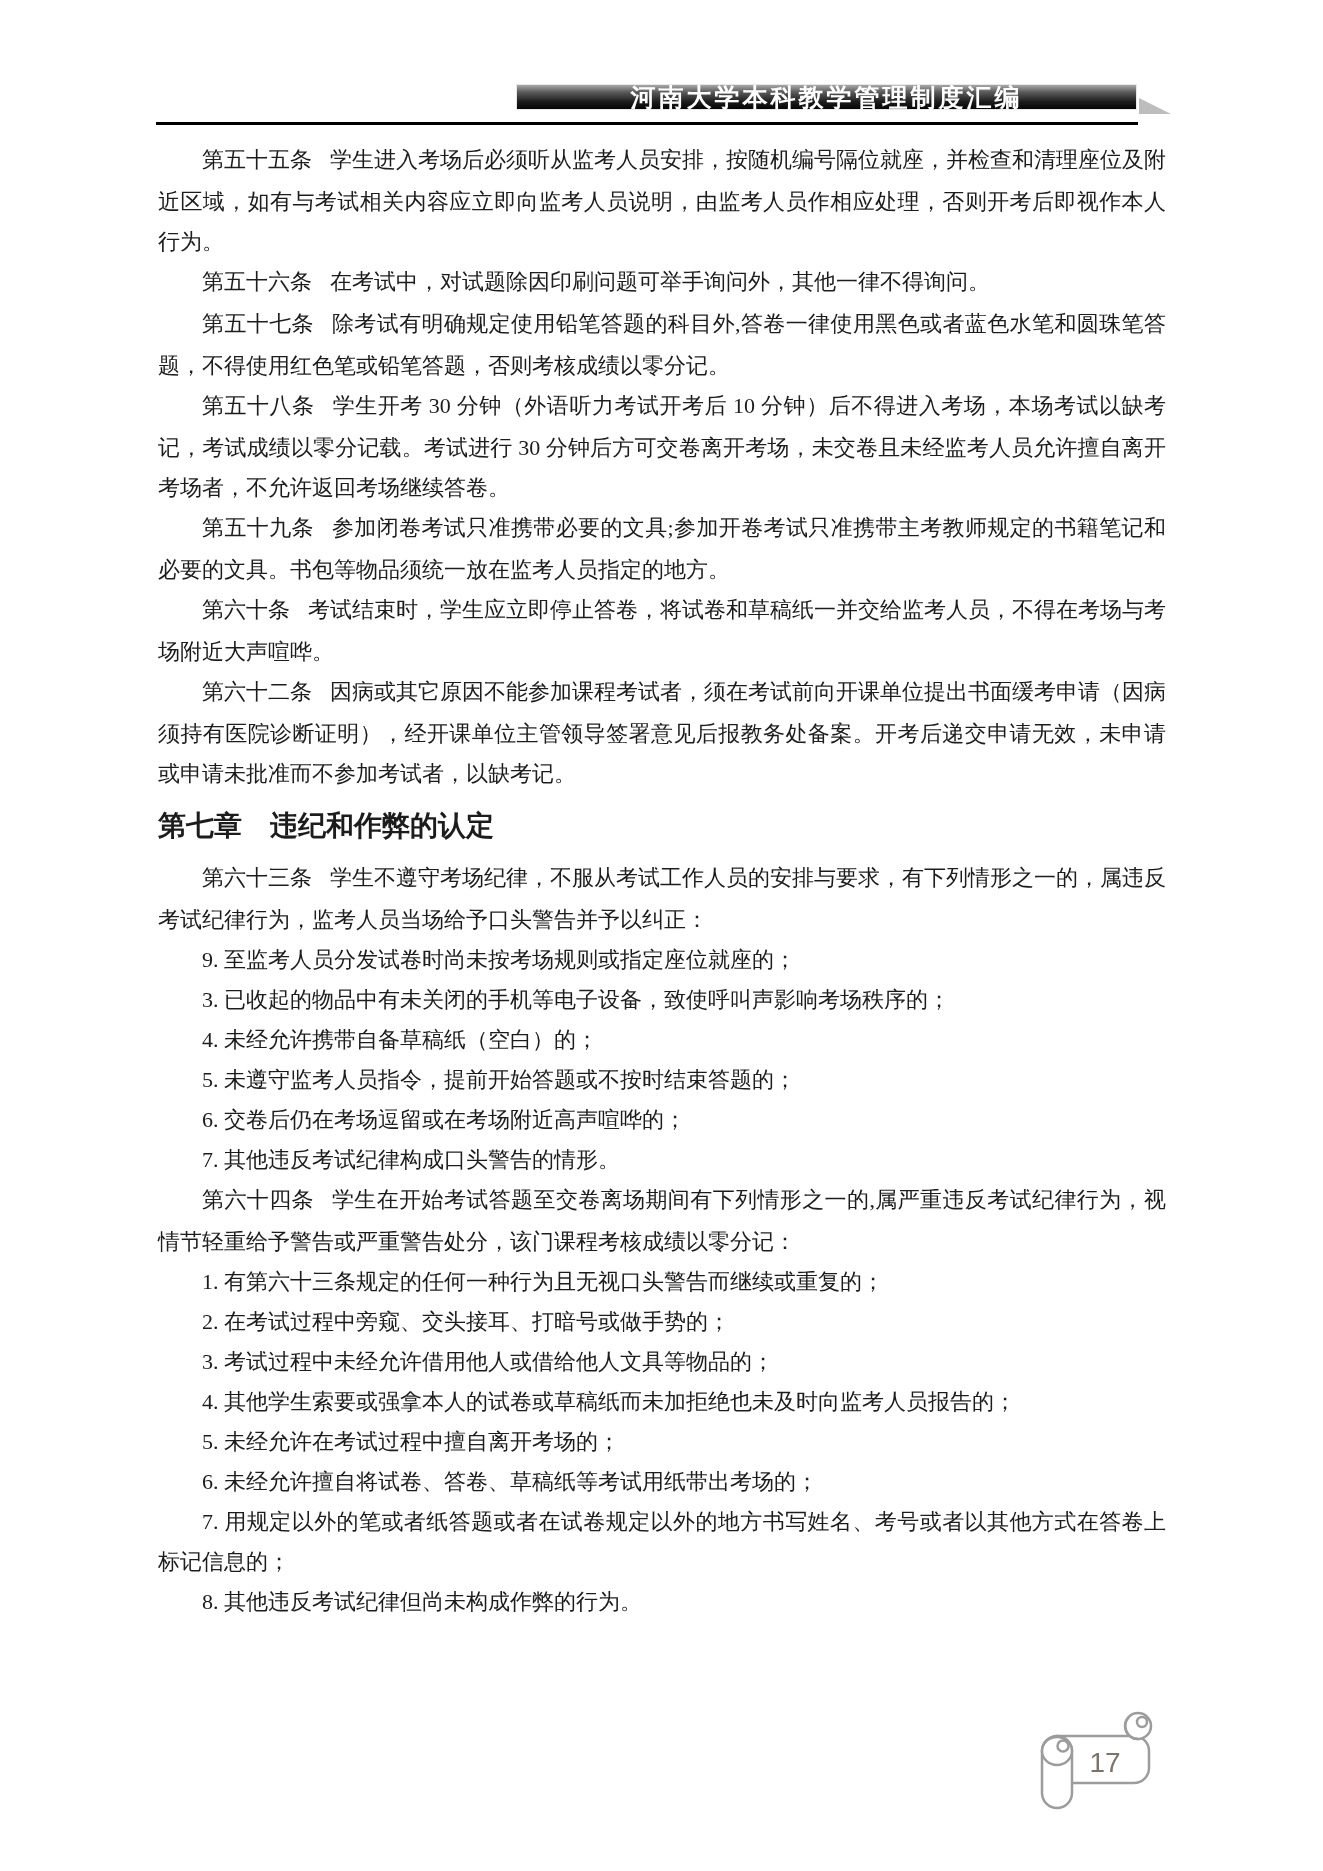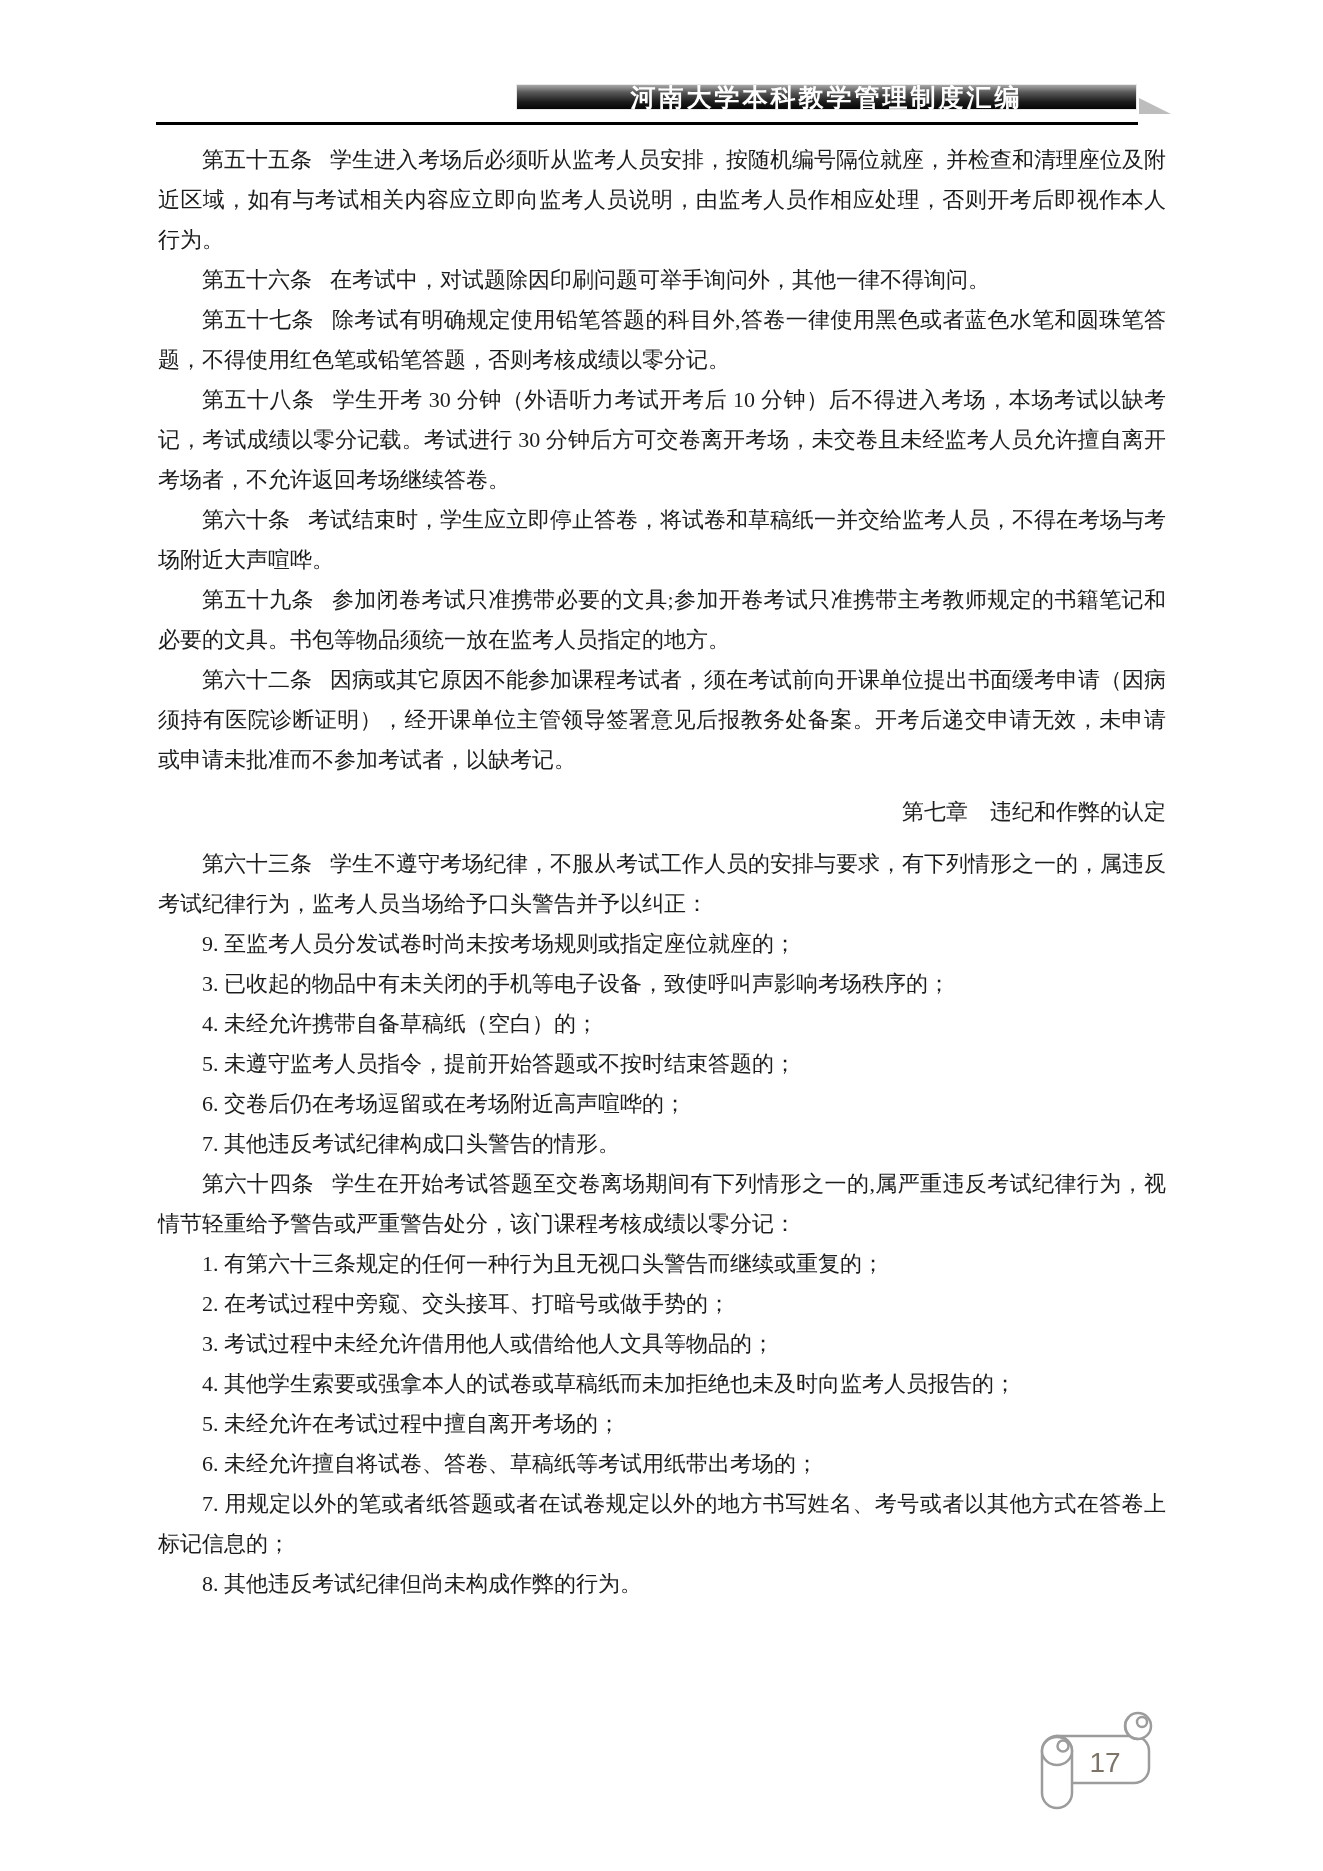--- a/index.html
+++ b/index.html
@@ -48,27 +48,27 @@
   
   .content {
     position: absolute;
     left: 158px; top: 140px;
     width: 1008px;
     font-size: 22px;
     line-height: 40px;
     text-align: justify;
   }
   .content p { margin: 0; text-indent: 44px; }
-  .art-label { margin-right: 18px; }
+  .art-label { margin-right: 18px; font-family: Liberation Mono, monospace; }
   .chapter-heading {
-    text-align: right;
+    text-align: left;
     text-indent: 0 !important;
-    font-weight: normal;
+    font-weight: bold;
     font-family: "Liberation Sans", "DejaVu Sans", sans-serif;
-    font-size: 22px;
+    font-size: 28px;
     margin: 12px 0 !important;
   }
 
   
   .page-number-wrap {
     position: absolute;
     left: 1033px; top: 1710px;
     width: 130px; height: 108px;
   }
   .scroll-num {
@@ -91,23 +91,23 @@
   <div class="content">
 
     <p><span class="art-label">第五十五条</span><span>学生进入考场后必须听从监考人员安排，按随机编号隔位就座，并检查和清理座位及附近区域，如有与考试相关内容应立即向监考人员说明，由监考人员作相应处理，否则开考后即视作本人行为。</span></p>
 
     <p><span class="art-label">第五十六条</span><span>在考试中，对试题除因印刷问题可举手询问外，其他一律不得询问。</span></p>
 
     <p><span class="art-label">第五十七条</span><span>除考试有明确规定使用铅笔答题的科目外,答卷一律使用黑色或者蓝色水笔和圆珠笔答题，不得使用红色笔或铅笔答题，否则考核成绩以零分记。</span></p>
 
     <p><span class="art-label">第五十八条</span><span>学生开考 30 分钟（外语听力考试开考后 10 分钟）后不得进入考场，本场考试以缺考记，考试成绩以零分记载。考试进行 30 分钟后方可交卷离开考场，未交卷且未经监考人员允许擅自离开考场者，不允许返回考场继续答卷。</span></p>
 
+    <p><span class="art-label">第五十九条</span><span>参加闭卷考试只准携带必要的文具;参加开卷考试只准携带主考教师规定的书籍笔记和必要的文具。书包等物品须统一放在监考人员指定的地方。</span></p>
+
     <p><span class="art-label">第六十条</span><span>考试结束时，学生应立即停止答卷，将试卷和草稿纸一并交给监考人员，不得在考场与考场附近大声喧哗。</span></p>
-
-    <p><span class="art-label">第五十九条</span><span>参加闭卷考试只准携带必要的文具;参加开卷考试只准携带主考教师规定的书籍笔记和必要的文具。书包等物品须统一放在监考人员指定的地方。</span></p>
 
 
     <p><span class="art-label">第六十二条</span><span>因病或其它原因不能参加课程考试者，须在考试前向开课单位提出书面缓考申请（因病须持有医院诊断证明），经开课单位主管领导签署意见后报教务处备案。开考后递交申请无效，未申请或申请未批准而不参加考试者，以缺考记。</span></p>
 
     <p class="chapter-heading">第七章　违纪和作弊的认定</p>
 
     <p><span class="art-label">第六十三条</span><span>学生不遵守考场纪律，不服从考试工作人员的安排与要求，有下列情形之一的，属违反考试纪律行为，监考人员当场给予口头警告并予以纠正：</span></p>
 
     <p>9. 至监考人员分发试卷时尚未按考场规则或指定座位就座的；</p>
     <p>3. 已收起的物品中有未关闭的手机等电子设备，致使呼叫声影响考场秩序的；</p>

